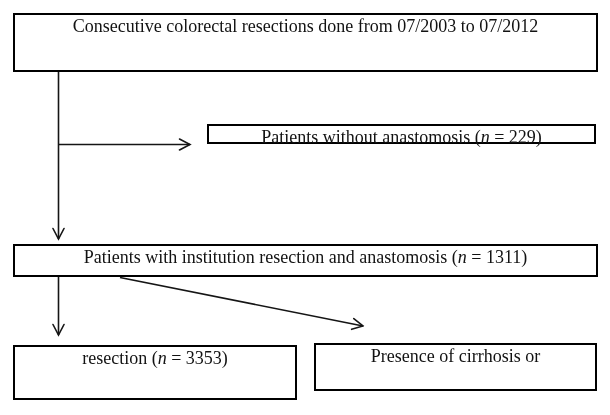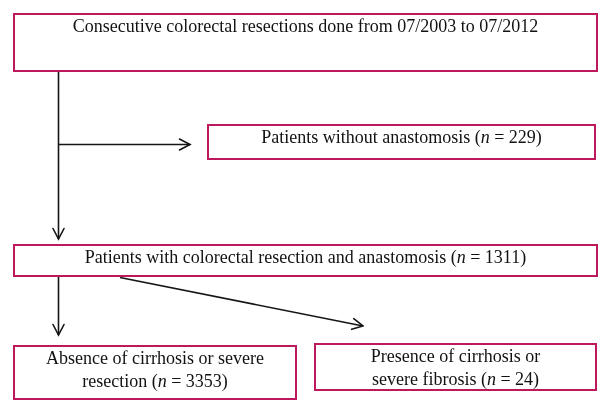--- a/index.html
+++ b/index.html
@@ -21,36 +21,36 @@
     left: 0;
     top: 0;
     width: 610px;
     height: 415px;
     pointer-events: none;
     z-index: 1;
   }
   .box {
     position: absolute;
     box-sizing: border-box;
-    border: 2px solid #be185d;
+    border: 2px solid #000000;
     background: #ffffff;
     display: flex;
     flex-direction: column;
-    justify-content: flex-start;
+    justify-content: space-between;
     align-items: center;
     text-align: center;
     font-size: 18px;
     line-height: 1.28;
     z-index: 2;
     white-space: nowrap;
   }
   .box .bline { display: block; }
   .box i { font-style: italic; }
   .box-total        { left: 13px;  top: 13px;  width: 585px; height: 59px; }
-  .box-no-anast     { left: 207px; top: 124px; width: 389px; height: 36px; }
+  .box-no-anast     { left: 207px; top: 124px; width: 389px; height: 20px; }
   .box-anast        { left: 13px;  top: 244px; width: 585px; height: 33px; }
   .box-absence      { left: 13px;  top: 345px; width: 284px; height: 55px; }
   .box-presence     { left: 314px; top: 343px; width: 283px; height: 48px; }
 </style>
 </head>
 <body>
 
 <div class="stage">
 
   <svg class="connectors" viewBox="0 0 610 415" xmlns="http://www.w3.org/2000/svg">
@@ -72,35 +72,29 @@
   </div>
 
   <div class="box box-no-anast">
     <span class="bline">
       <span>Patients without anastomosis (</span><i>n</i><span> = 229)</span>
     </span>
   </div>
 
   <div class="box box-anast">
     <span class="bline">
-      <span>Patients with colorectal resection and anastomosis (</span><i>n</i><span> = 1311)</span>
+      <span>Patients with institution resection and anastomosis (</span><i>n</i><span> = 1311)</span>
     </span>
   </div>
 
   <div class="box box-absence">
-    <span class="bline">
-      <span>Absence of cirrhosis or severe</span>
-    </span>
     <span class="bline">
       <span>resection (</span><i>n</i><span> = 3353)</span>
     </span>
   </div>
 
   <div class="box box-presence">
     <span class="bline">
       <span>Presence of cirrhosis or</span>
     </span>
-    <span class="bline">
-      <span>severe fibrosis (</span><i>n</i><span> = 24)</span>
-    </span>
   </div>
 
 </div>
 
 </body></html>

